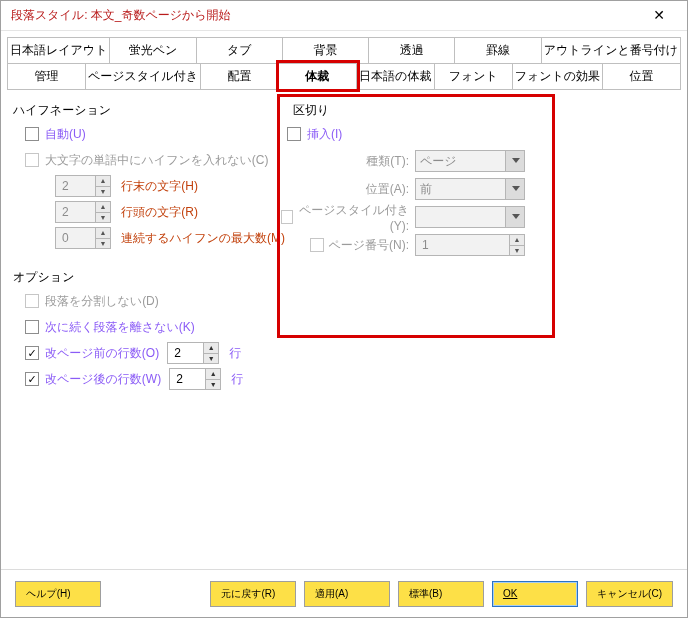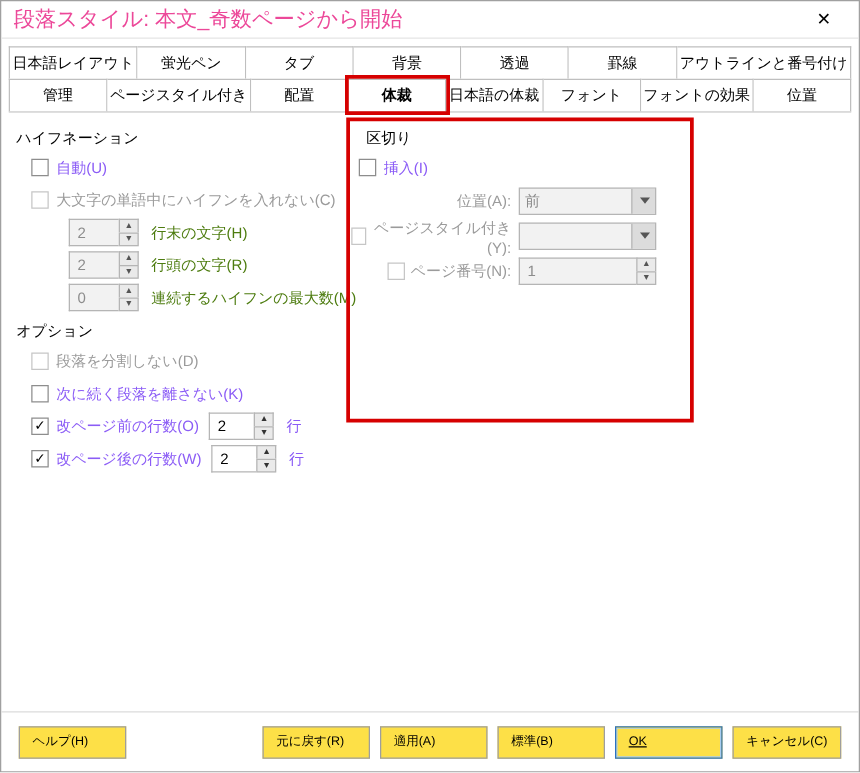--- a/index.html
+++ b/index.html
@@ -23,22 +23,22 @@
   .titlebar {
     height: 30px;
     display: flex;
     align-items: center;
     padding: 0 8px 0 10px;
     border-bottom: 1px solid #e5e5e5;
     box-sizing: border-box;
   }
   .titlebar .title {
     flex: 1;
-    font-size: 17px;
-    color: #ec4899;
+    font-size: 12px;
+    color: #b91c1c;
   }
   .titlebar .close {
     width: 40px;
     height: 28px;
     text-align: center;
     line-height: 26px;
     font-size: 14px;
     color: #000;
     cursor: pointer;
   }
@@ -145,21 +145,21 @@
     flex: 1;
     border: 1px solid #b5b5b5;
     background: #eaeaea;
     font-size: 7px;
     text-align: center;
     line-height: 9px;
     color: #555;
     cursor: pointer;
   }
   .spin .btns div:first-child { border-bottom: none; }
-  .rlabel { color: #4d7c0f; }
+  .rlabel { color: #c2410c; }
 
   .kugiri {
     position: absolute;
     left: 280px;
     top: 10px;
     width: 262px;
   }
   .kugiri .section-label { margin-left: 12px; }
   .kugiri .field-row {
     display: flex;
@@ -245,21 +245,21 @@
     left: 276px;
     top: 4px;
     width: 272px;
     height: 238px;
     border: 3px solid #d60000;
     pointer-events: none;
     z-index: 10;
   }
 
   .options-group {
-    margin-top: 8px;
+    margin-top: 20px;
   }
   .opt-spin {
     display: inline-flex;
     align-items: stretch;
     height: 22px;
     margin-left: 8px;
     margin-right: 10px;
   }
   .opt-spin input {
     width: 36px;
@@ -393,20 +393,27 @@
       </div>
     </div>
 
     <div class="kugiri">
       <div class="section-label">区切り</div>
       <div class="row" style="margin-left:0">
         <span class="chk"></span>
         <span class="lbl">挿入(I)</span>
       </div>
       <div class="field-row">
+        <span class="fld-label">種類(T):</span>
+        <span class="combo">
+          <span>ページ</span>
+          <span class="arrow"></span>
+        </span>
+      </div>
+      <div class="field-row">
         <span class="fld-label">位置(A):</span>
         <span class="combo">
           <span>前</span>
           <span class="arrow"></span>
         </span>
       </div>
       <div class="field-row">
         <span style="display:flex;align-items:center;width:128px;justify-content:flex-end;padding-right:6px">
           <span class="chk disabled" style="margin:0 4px 0 0"></span>
           <span class="fld-label" style="width:auto;padding:0">ページスタイル付き(Y):</span>

